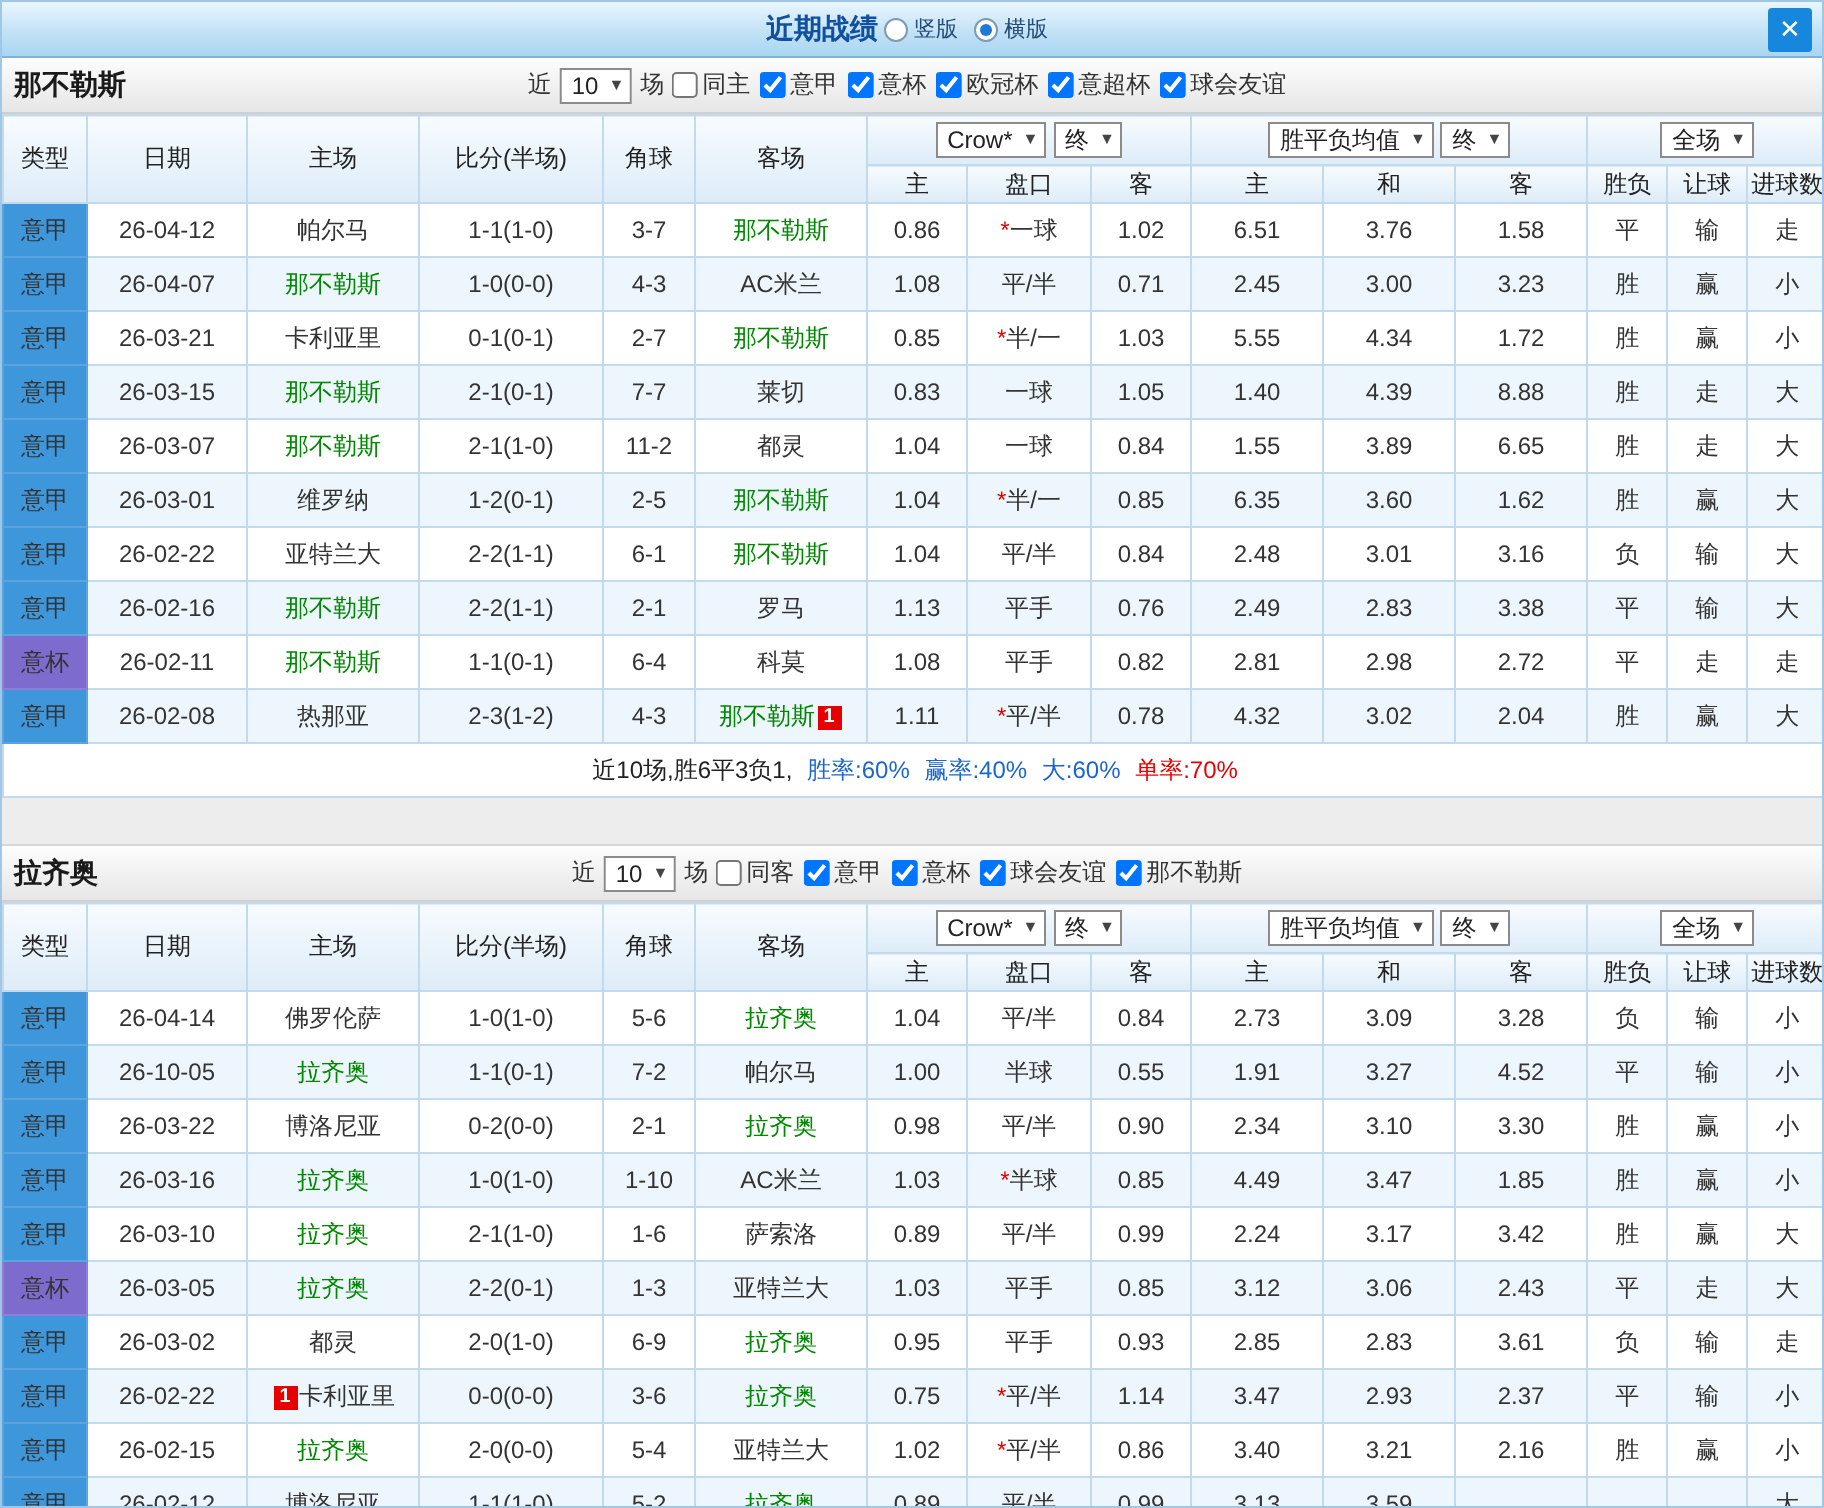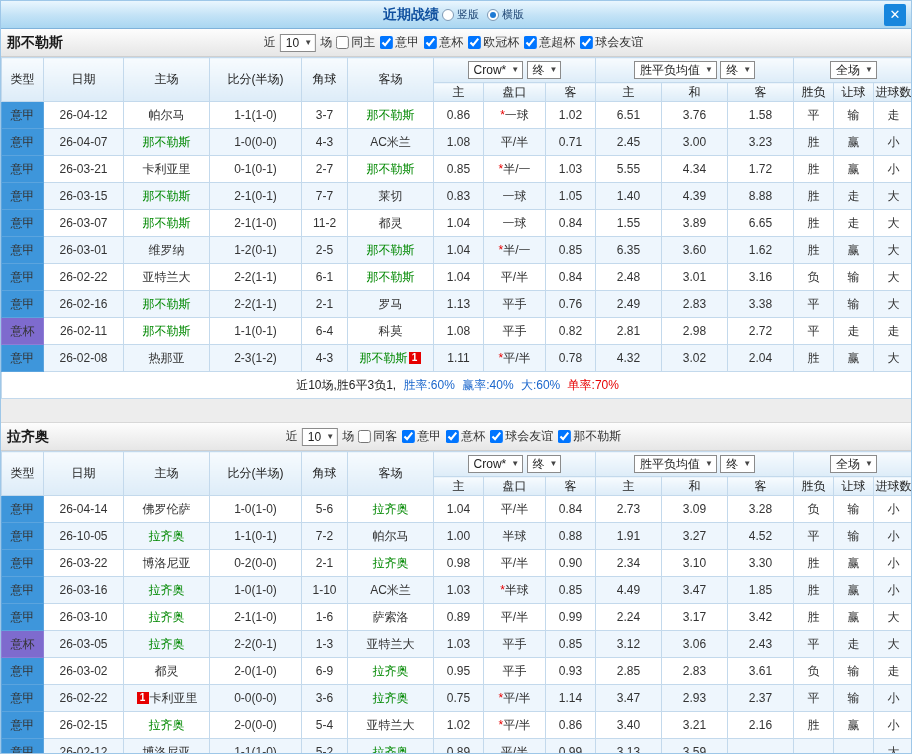--- a/index.html
+++ b/index.html
@@ -462,21 +462,21 @@
     </tr>
         <tr class="alt">
       <td class="type t-blue">意甲</td>
       <td class="date">26-10-05</td>
       <td class="team"><span class="focus-team">拉齐奥</span></td>
       <td class="score">1-1(0-1)</td>
       <td class="corner">7-2</td>
       <td class="team"><span>帕尔马</span></td>
       <td class="odds">1.00</td>
       <td class="hcap">半球</td>
-      <td class="odds">0.88</td>
+      <td class="odds">0.55</td>
       <td class="odds">1.91</td>
       <td class="odds">3.27</td>
       <td class="odds">4.52</td>
       <td class="res c-blue">平</td>
       <td class="res c-green">输</td>
       <td class="res c-green">小</td>
     </tr>
         <tr>
       <td class="type t-blue">意甲</td>
       <td class="date">26-03-22</td>

